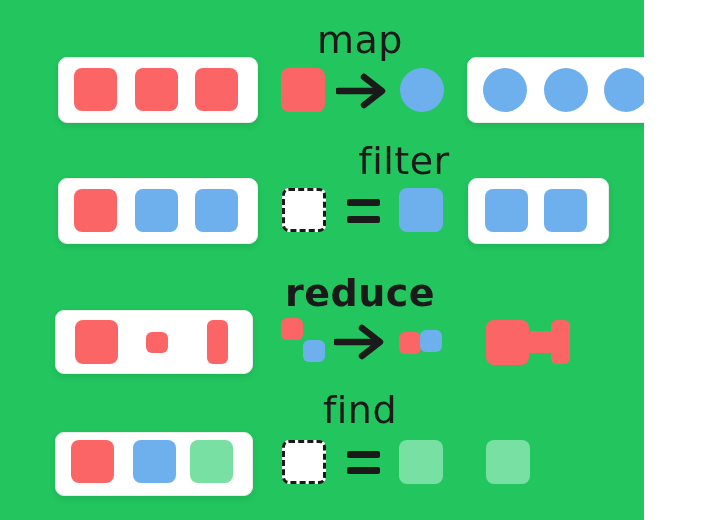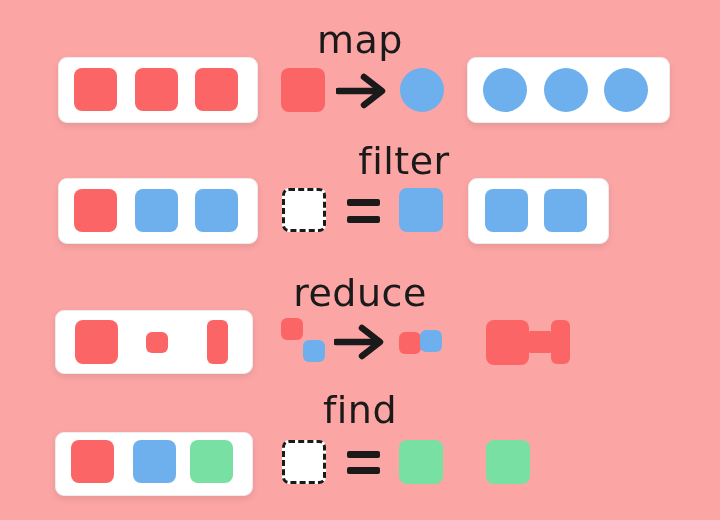--- a/index.html
+++ b/index.html
@@ -1,16 +1,16 @@
 <!DOCTYPE html>
 <html><head>
 <meta charset="utf-8">
 <style>
   html,body{margin:0;padding:0;background:#ffffff}
-  .stage{position:relative;width:720px;height:520px;background:#fca5a5;overflow:hidden;
+  .stage{position:relative;width:644px;height:520px;background:#22c55e;overflow:hidden;
          font-family:"DejaVu Sans","Liberation Sans",sans-serif}
   .title{position:absolute;left:0;width:720px;text-align:center;font-size:38px;line-height:1;
          letter-spacing:.5px;font-weight:400}
   .box{position:absolute;background:#ffffff;border:1px solid #ececec;border-radius:9px;
        box-shadow:0 3px 7px rgba(0,0,0,.09)}
   .sq{position:absolute;border-radius:8px}
   .sq-sm{position:absolute;border-radius:6px}
   .circle{position:absolute;border-radius:50%}
   .dashed{position:absolute;background:#ffffff;border:3px dashed #1b1b1b;border-radius:7px;
           box-sizing:border-box}
@@ -50,21 +50,21 @@
 
   <div class="dashed" style="left: 282px; top: 188px; width: 44px; height: 44px; border-color: rgb(26, 26, 26);"></div>
   <div class="bar" style="left: 347px; top: 199px; width: 33px; height: 7px; background: rgb(26, 26, 26);"></div>
   <div class="bar" style="left: 347px; top: 216px; width: 33px; height: 7px; background: rgb(26, 26, 26);"></div>
   <div class="sq" style="left: 399px; top: 188px; width: 44px; height: 44px; background: rgb(110, 176, 238);"></div>
 
   <div class="box" style="left:468px;top:178px;width:139px;height:64px"></div>
   <div class="sq" style="left: 485px; top: 189px; width: 43px; height: 43px; background: rgb(110, 176, 238);"></div>
   <div class="sq" style="left: 544px; top: 189px; width: 43px; height: 43px; background: rgb(110, 176, 238);"></div>
 
-  <div class="title" style="top: 274px; color: rgb(26, 26, 26);">reduce</div>
+  <div class="title" style="top: 274px; color: rgb(26, 26, 26); font-weight: bold;">reduce</div>
 
   <div class="box" style="left:55px;top:310px;width:196px;height:62px"></div>
   <div class="sq" style="left: 75px; top: 320px; width: 43px; height: 44px; background: rgb(252, 101, 101);"></div>
   <div class="sq-sm" style="left: 146px; top: 332px; width: 22px; height: 21px; background: rgb(252, 101, 101);"></div>
   <div class="sq-sm" style="left: 207px; top: 320px; width: 21px; height: 44px; background: rgb(252, 101, 101);"></div>
 
   <div class="sq-sm" style="left: 281px; top: 318px; width: 22px; height: 22px; background: rgb(252, 101, 101);"></div>
   <div class="sq-sm" style="left: 303px; top: 340px; width: 22px; height: 22px; background: rgb(110, 176, 238);"></div>
   <svg class="arrow" style="left:334px;top:324px" width="52" height="36" viewBox="0 0 52 36">
     <path d="M2 18 H42" fill="none" stroke-width="6.5" stroke-linecap="round" stroke="#1A1A1A"></path>

